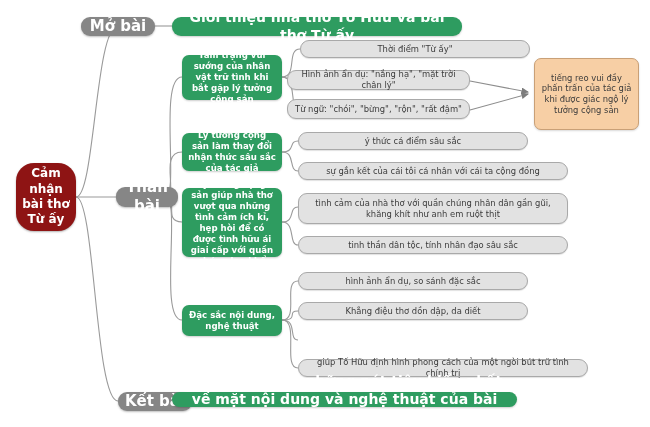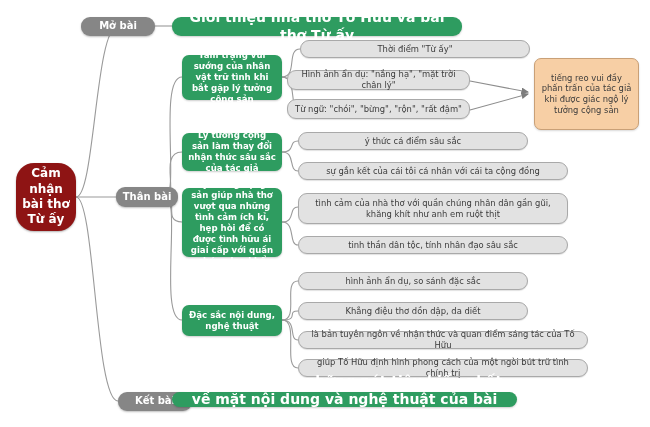--- a/index.html
+++ b/index.html
@@ -44,21 +44,21 @@
     font-weight: bold;
     font-size: 12px;
     border-radius: 18px;
     box-shadow: 0 1px 2px rgba(0,0,0,0.30);
   }
   
   .node.section {
     background: #868686;
     color: #ffffff;
     font-weight: bold;
-    font-size: 10px;
+    font-size: 15px;
     border-radius: 9px;
     box-shadow: 0 1px 2px rgba(0,0,0,0.25);
   }
   
   .node.green {
     background: #2e9c60;
     color: #ffffff;
     font-weight: bold;
     font-size: 8.6px;
     border-radius: 7px;
@@ -195,23 +195,20 @@
 
   <div class="node green" style="left:182px; top:305px; width:100px; height:31px;">
     <span class="nlabel">Đặc sắc nội dung, nghệ thuật</span>
   </div>
   <div class="node leaf" style="left:298px; top:272px; width:230px; height:18px;">
     <span class="nlabel">hình ảnh ẩn dụ, so sánh đặc sắc</span>
   </div>
   <div class="node leaf" style="left:298px; top:302px; width:230px; height:18px;">
     <span class="nlabel">Khẳng điệu thơ dồn dập, da diết</span>
   </div>
-  <div class="node leaf" style="left:298px; top:331px; width:290px; height:18px;">
-    <span class="nlabel">là bản tuyên ngôn về nhận thức và quan điểm sáng tác của Tố Hữu</span>
-  </div>
   <div class="node leaf" style="left:298px; top:359px; width:290px; height:18px;">
     <span class="nlabel">giúp Tố Hữu định hình phong cách của một ngòi bút trữ tình chính trị</span>
   </div>
 
   <div class="node section" style="left:118px; top:392px; width:74px; height:19px;">
     <span class="nlabel">Kết bài</span>
   </div>
   <div class="node greenbar" style="left:172px; top:392px; width:345px; height:15px;">
     <span class="nlabel">Khẳng định lại những nét tiêu biểu nhất về mặt nội dung và nghệ thuật của bài thơ</span>
   </div>

